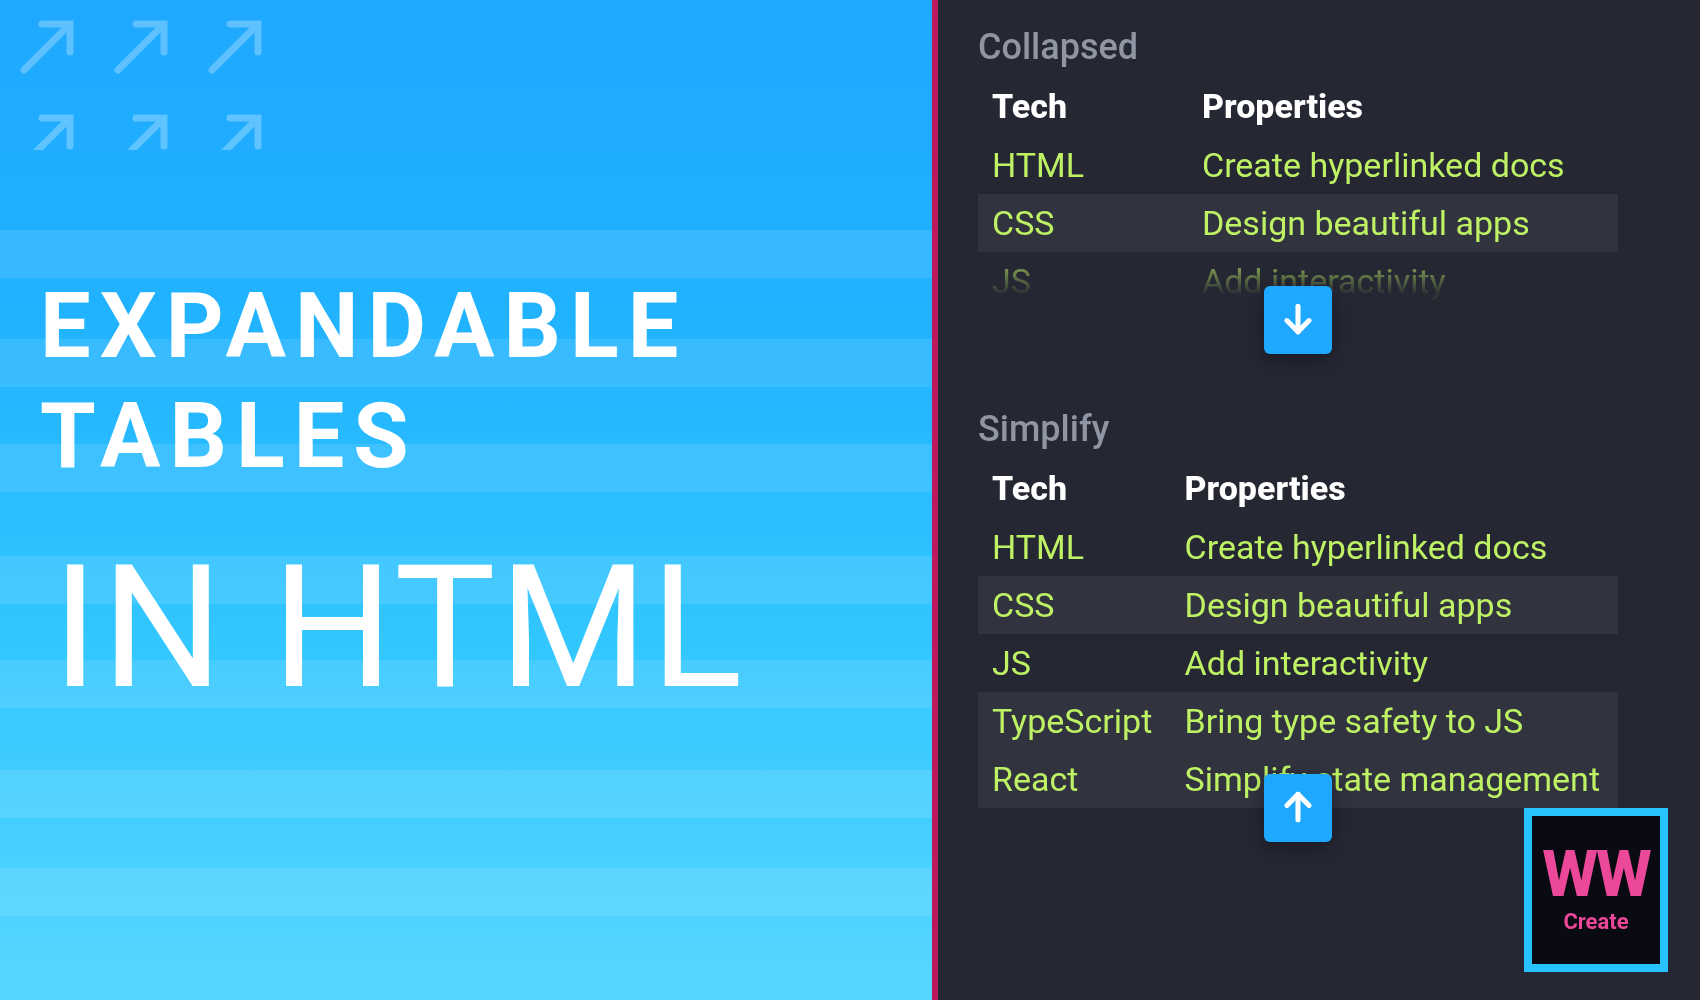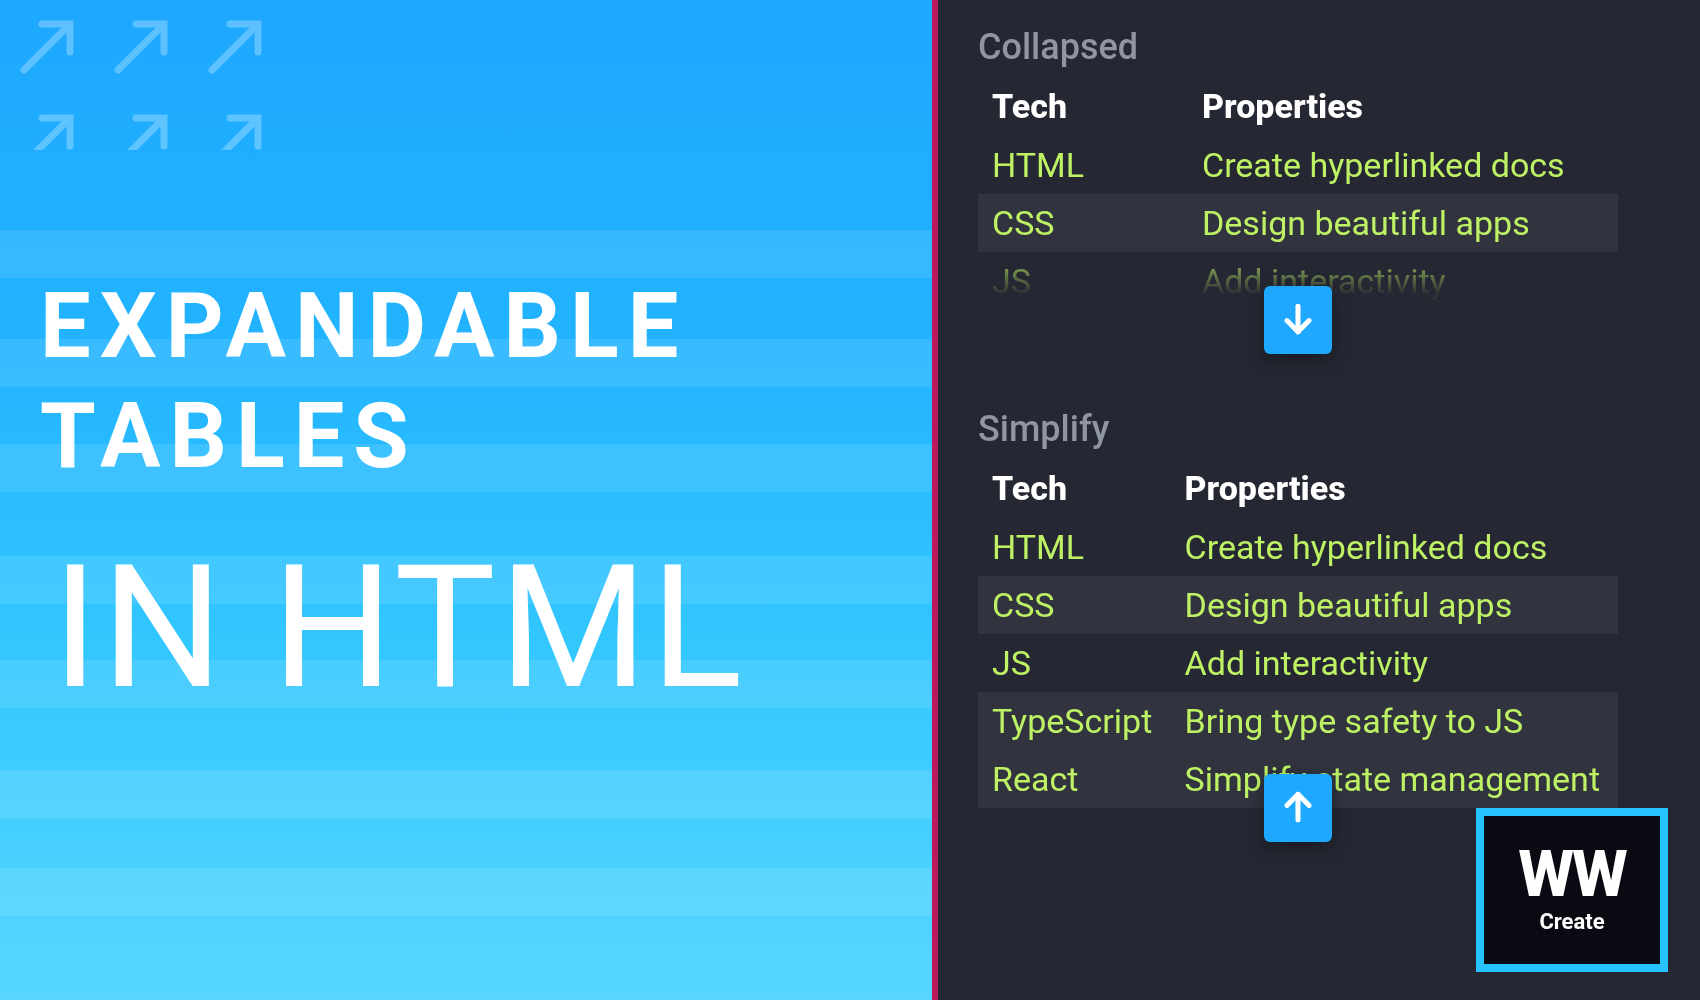--- a/index.html
+++ b/index.html
@@ -54,23 +54,23 @@
     box-shadow: 0 6px 18px rgba(0,0,0,0.35);
   }
   .toggle-btn svg { width: 38px; height: 38px; stroke: #ffffff; stroke-width: 3.2; fill: none; stroke-linecap: round; stroke-linejoin: round; }
   #expand-btn { top: 210px; }
   .expanded-block { margin-top: 98px; position: relative; width: 640px; }
   #collapse-btn { position: absolute; left: 50%; transform: translateX(-50%); bottom: -34px; }
 
   
   .logo {
     position: absolute; right: 32px; bottom: 28px;
-    width: 192px; height: 164px; border: 8px solid #27c3ff; background: #090a12;
+    width: 144px; height: 164px; border: 8px solid #27c3ff; background: #090a12;
     display: flex; flex-direction: column; align-items: center; justify-content: center;
-    color: #ffffff;
+    color: #ec4899;
   }
   .logo-mark { font-size: 64px; font-weight: 800; letter-spacing: -2px; line-height: 0.9; }
   .logo-label { font-size: 22px; font-weight: 700; margin-top: 6px; }
 </style>
 </head>
 <body>
 
 <div class="page">
 
   <div class="hero">

